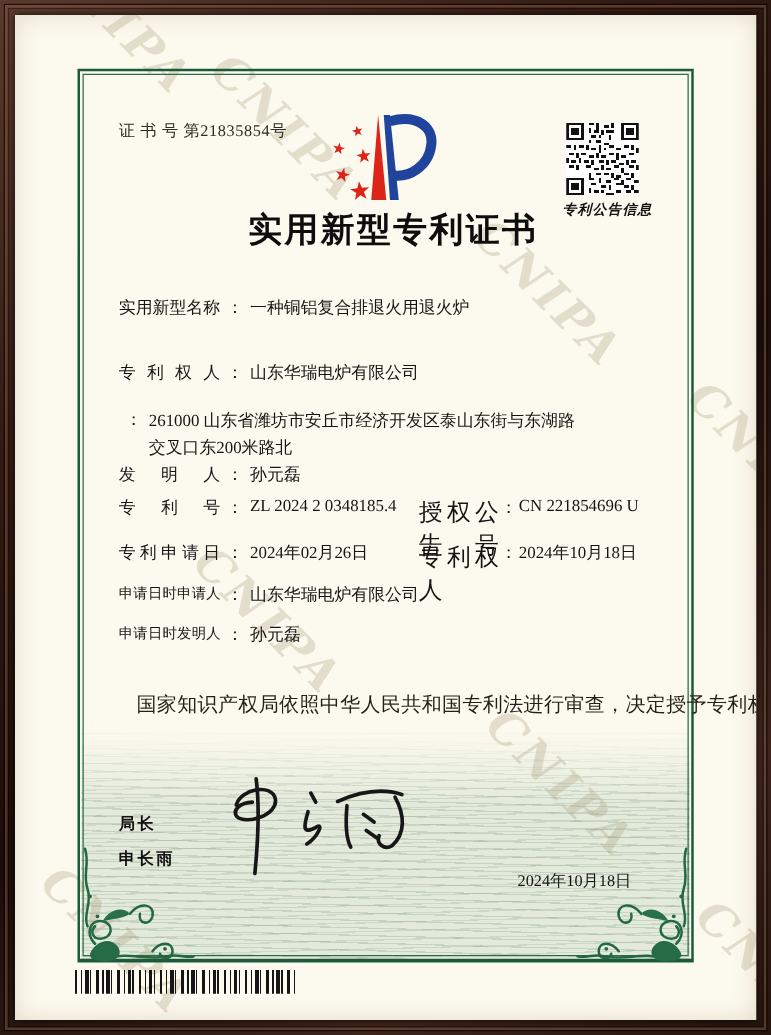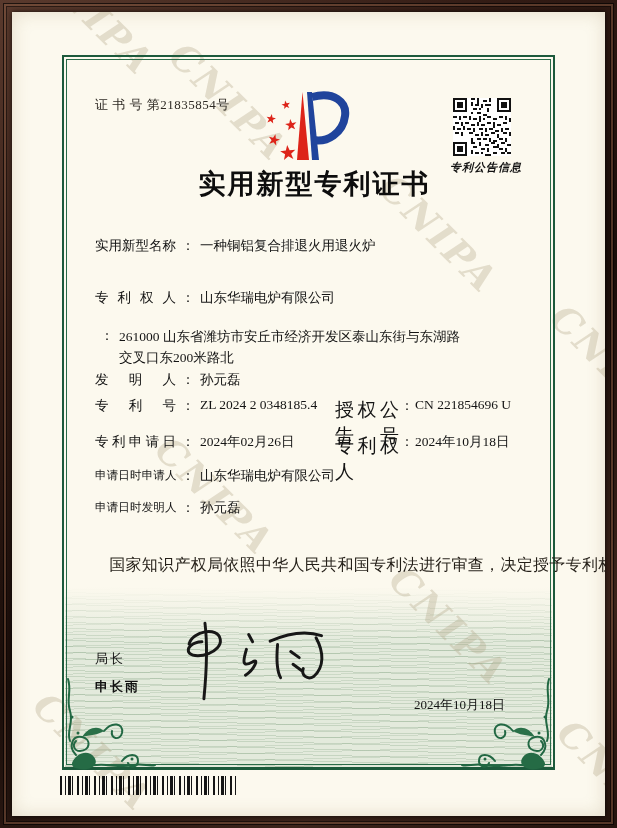--- a/index.html
+++ b/index.html
@@ -60,21 +60,21 @@
   .r5{top:385px} .r6{top:421px} .r7{top:455px} .r8{top:487px}
 
   
   .statement { position:absolute; left:62px; top:543px; width:484px; font-size:16px;
     line-height:19.5px; color:#241f18; letter-spacing:.3px; }
   .statement .l1 { text-indent:2.2em; white-space:nowrap; }
   .statement .l2 { white-space:nowrap; }
 
   
   .issuer-title { position:absolute; left:83px; top:638px; font-family:"Liberation Sans",sans-serif;
-    font-size:13px; font-weight:400; letter-spacing:2px; color:#111; }
+    font-size:13px; font-weight:700; letter-spacing:2px; color:#111; }
   .issuer-name { position:absolute; left:83px; top:666px; font-family:"Liberation Sans",sans-serif;
     font-size:13px; font-weight:600; letter-spacing:2px; color:#111; }
   .signature { position:absolute; left:150px; top:600px; width:175px; height:92px; }
   .sr { position:absolute; width:1px; height:1px; overflow:hidden; opacity:0; }
   .issue-date { position:absolute; left:402px; top:684px; font-size:13px; color:#141414; }
   .page-no { position:absolute; left:50px; top:733px; width:493px; text-align:center; font-size:12px; color:#202020; }
 
   
   .flourish { position:absolute; width:95px; height:95px; z-index:4; }
   .flourish.fl { left:50px; top:665px; }

